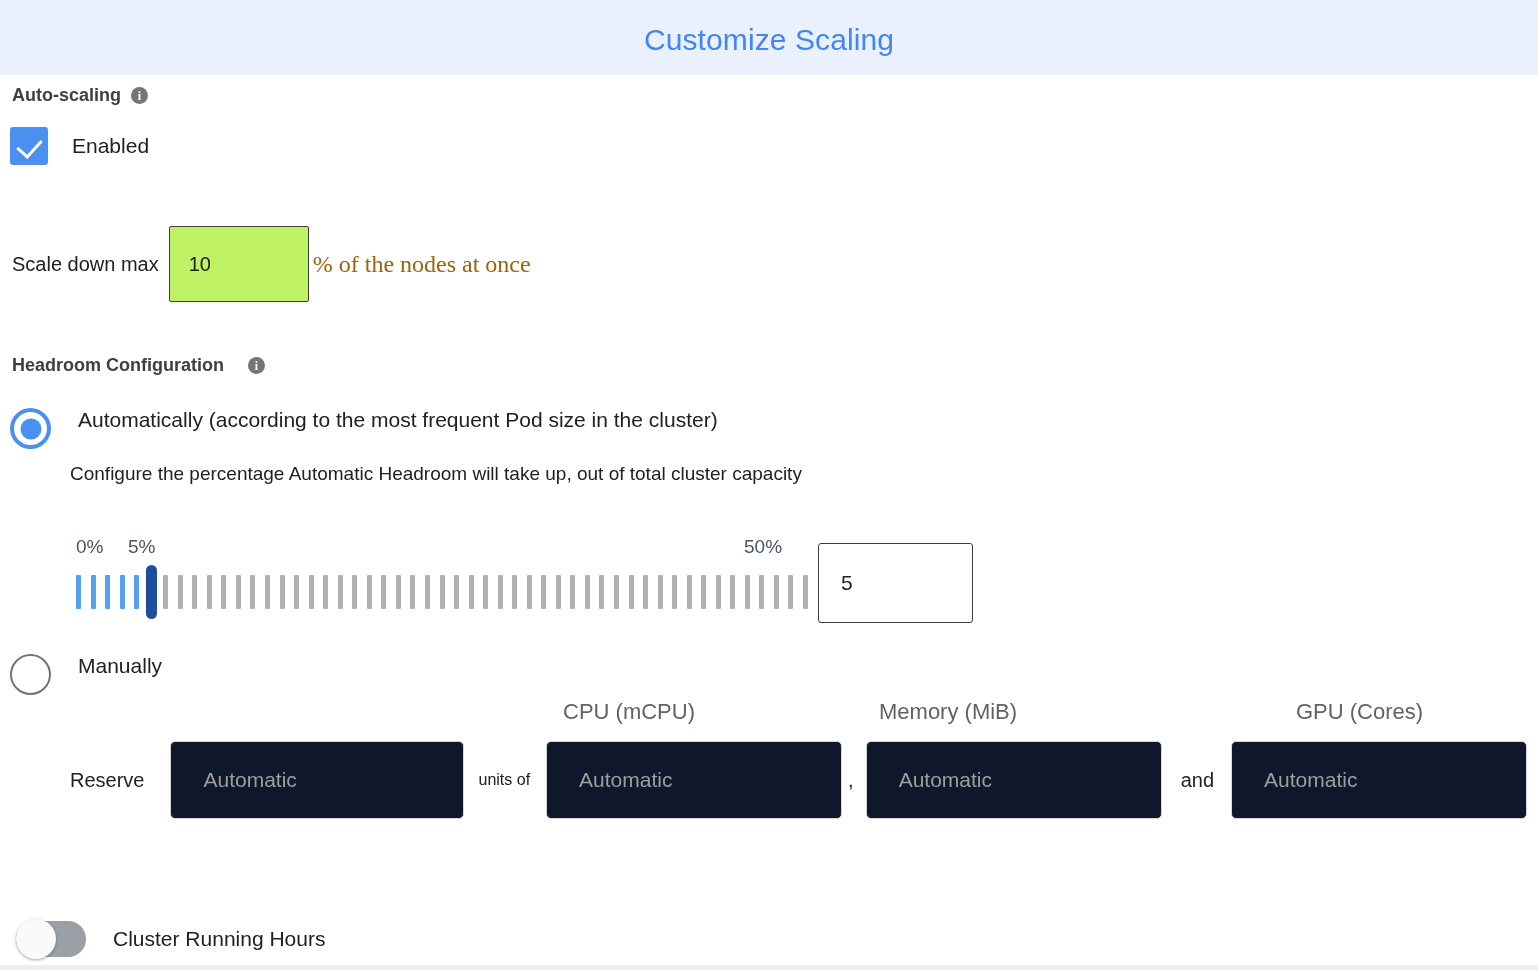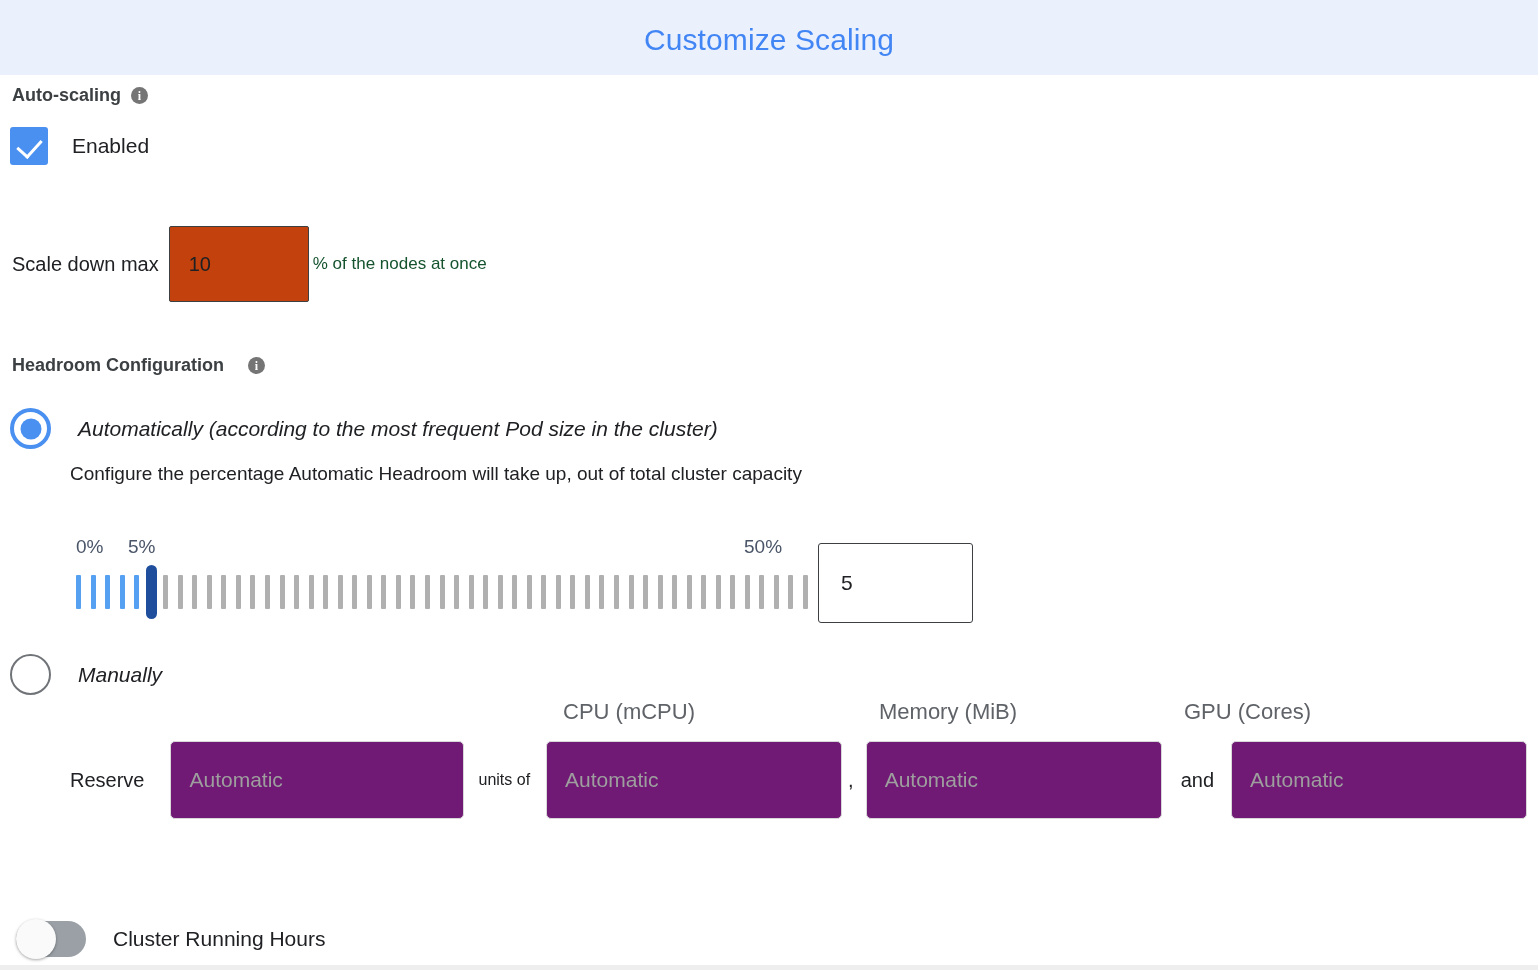--- a/index.html
+++ b/index.html
@@ -113,42 +113,41 @@
     font-size: 20px;
     color: #202124;
     white-space: nowrap;
     padding-right: 10px;
     text-align: right;
   }
   .num-box {
     width: 140px;
     height: 76px;
     border: 1.5px solid #3c4043;
-    background: #c2410c;
+    background: #bef264;
     border-radius: 2px;
     display: flex;
     align-items: center;
     font-size: 20px;
     color: #202124;
     padding-left: 19px;
     font-family: "Liberation Sans", sans-serif;
   }
   .scale-suffix {
-    font-size: 17px;
-    color: #14532d;
+    font-size: 24px;
+    color: #a16207;
     white-space: nowrap;
     padding-left: 4px;
+    font-family: Liberation Serif, serif;
   }
 
   
   .radio-row {
     position: absolute;
     display: flex;
-    align-items: center;
-    font-style: italic;
   }
   #radio-auto   { left: 10px; top: 408px; }
   #radio-manual { left: 10px; top: 654px; }
 
   .radio {
     width: 41px; height: 41px;
     border-radius: 50%;
     flex: none;
     position: relative;
   }
@@ -238,42 +237,42 @@
 
   
   .col-header {
     position: absolute;
     font-size: 22px;
     color: #5f6368;
     white-space: nowrap;
   }
   #hdr-cpu { left: 563px; top: 699px; }
   #hdr-mem { left: 879px; top: 699px; }
-  #hdr-gpu { left: 1184px; top: 699px; text-align: right; }
+  #hdr-gpu { left: 1296px; top: 699px; text-align: right; }
 
   .reserve-row {
     position: absolute;
     left: 70px; top: 741px;
     height: 78px;
     display: flex;
     align-items: center;
   }
   .reserve-text {
     font-size: 20px;
     color: #202124;
     white-space: nowrap;
   }
   .field {
     height: 78px;
     border: 1px solid #d8d8d8;
     border-radius: 5px;
-    background: #701a75;
-    display: flex;
-    align-items: center;
-    padding-left: 18px;
+    background: #0f172a;
+    display: flex;
+    align-items: center;
+    padding-left: 32px;
     font-size: 21px;
     color: #9e9e9e;
   }
   #field-units { width: 294px; margin-left: 26px; }
   #field-cpu   { width: 296px; margin-left: 16px; }
   #field-mem   { width: 296px; margin-left: 12px; }
   #field-gpu   { width: 296px; margin-left: 17px; }
   .sep-comma   { font-size: 20px; color: #202124; padding-left: 6px; }
   .sep-and     { font-size: 20px; color: #202124; padding-left: 19px; }
   .sep-unitsof { font-size: 16px; color: #202124; padding-left: 14px; }

